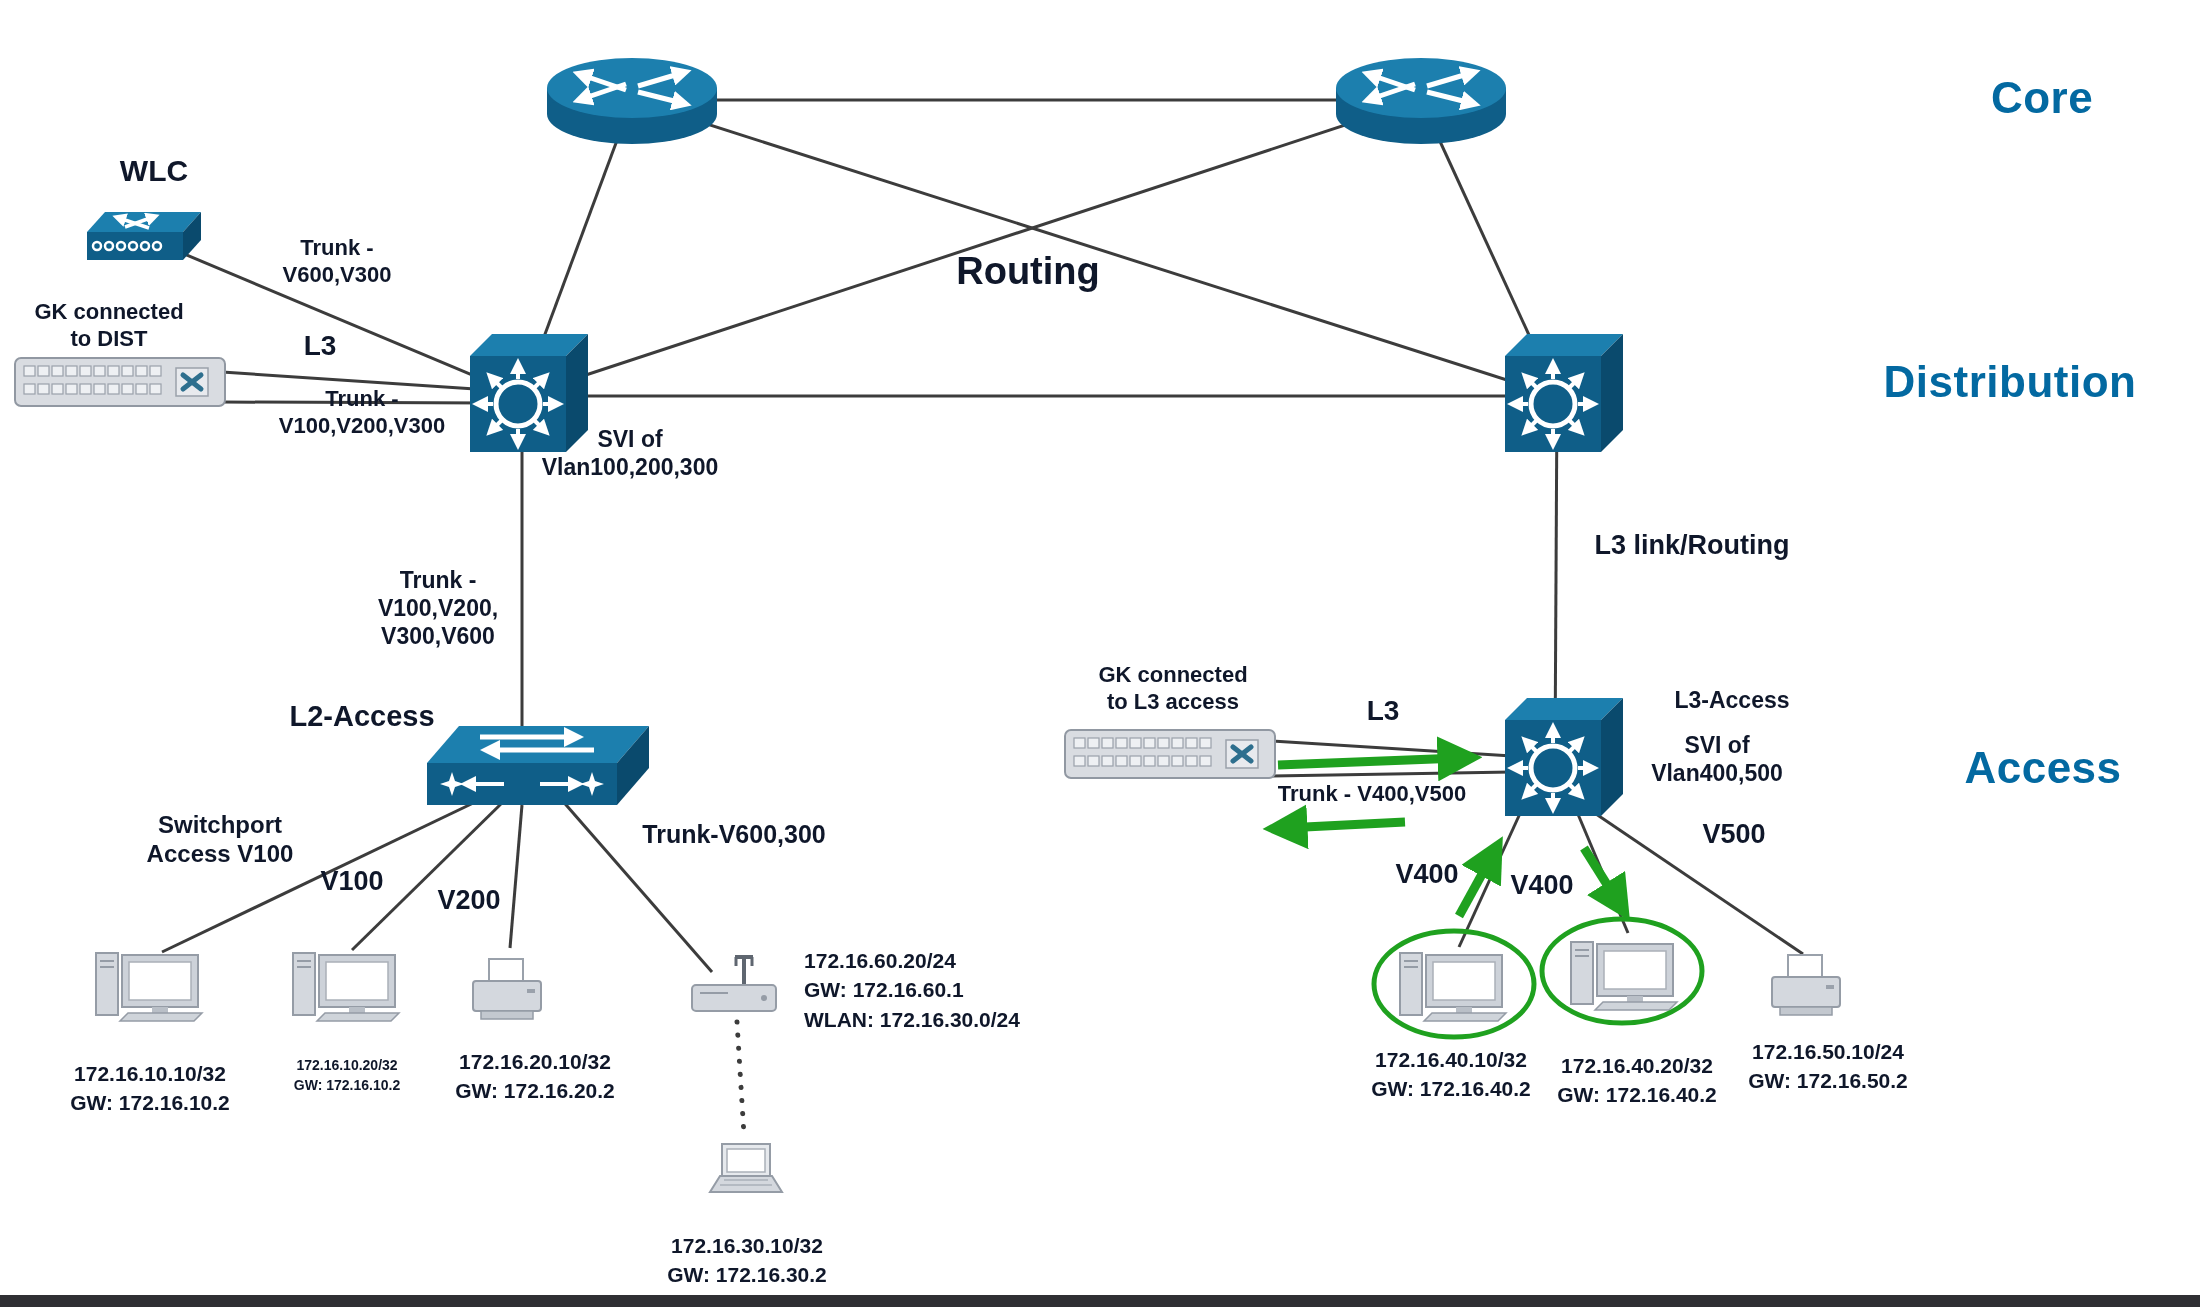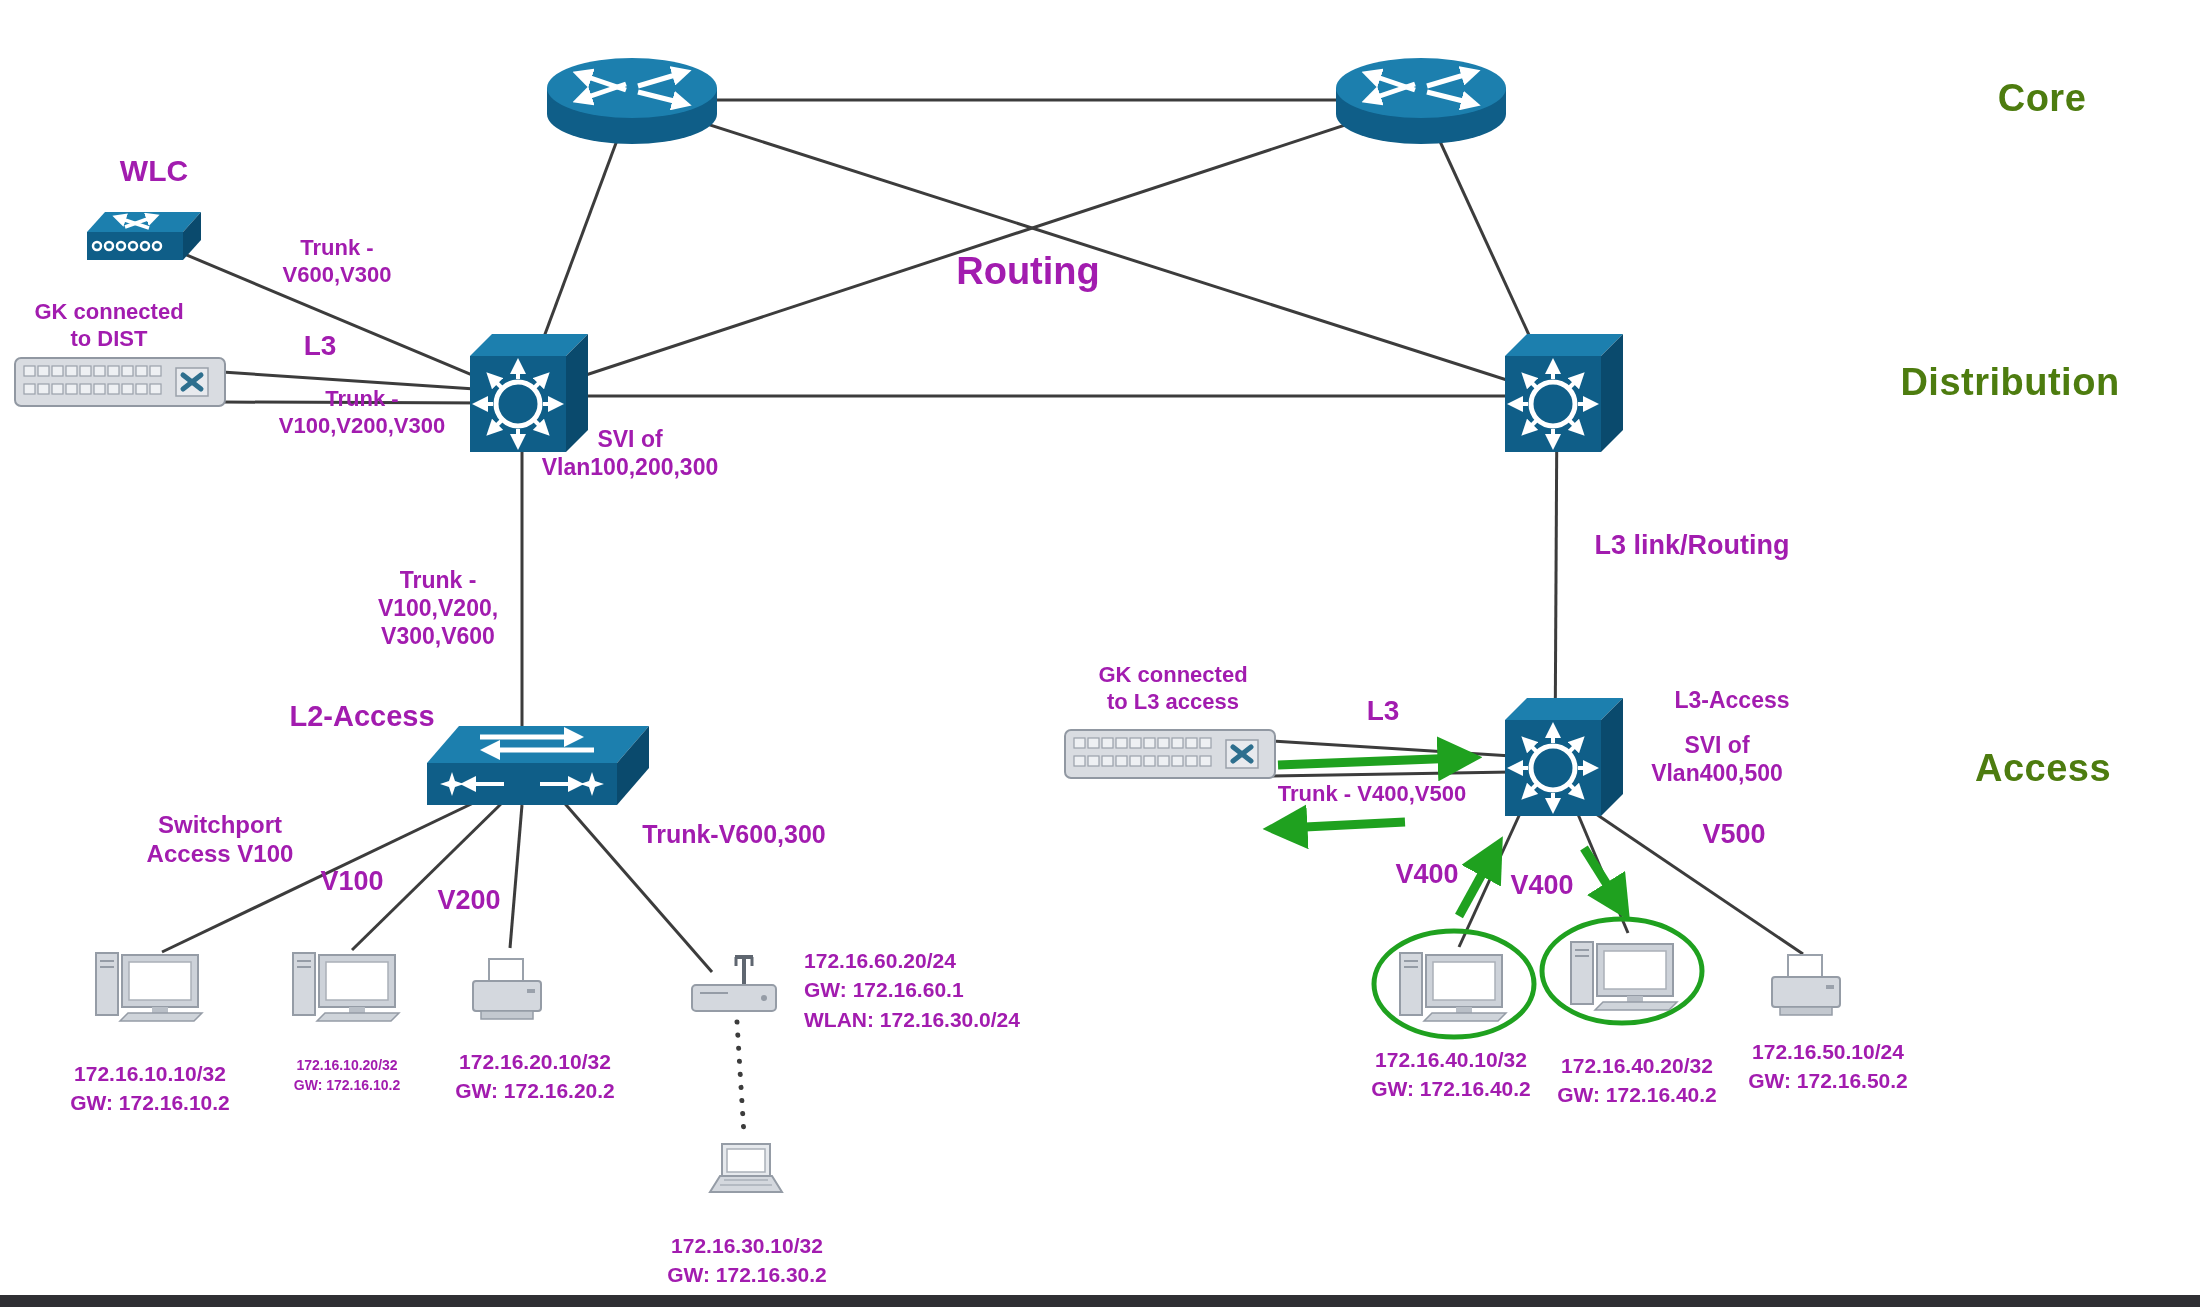--- a/index.html
+++ b/index.html
@@ -1,23 +1,23 @@
 <!DOCTYPE html>
 <html><head>
 <meta charset="utf-8">
 <style>
   html,body{margin:0;padding:0;background:#ffffff;}
   .stage{position:relative;width:2200px;height:1307px;background:#ffffff;
          font-family:"Liberation Sans",sans-serif;overflow:hidden;}
   .diagram-svg{position:absolute;left:0;top:0;}
-  .lbl{position:absolute;transform:translate(-50%,-50%);font-weight:bold;color:#a21caf;
+  .lbl{position:absolute;transform:translate(-50%,-50%);font-weight:bold;color:#0f172a;
        text-align:center;white-space:pre-line;line-height:1.22;}
   .ip{line-height:1.4;}
   .left{text-align:left;}
-  .layer{font-size:38px;color:#4d7c0f;letter-spacing:.5px;}
+  .layer{font-size:44px;color:#0369a1;letter-spacing:.5px;}
 </style>
 </head>
 <body>
 
 <div class="stage">
 
 <svg class="diagram-svg" width="2200" height="1307" viewBox="0 0 2200 1307">
   <defs>
     <marker id="mw" markerWidth="4" markerHeight="4" refX="2" refY="2" orient="auto">
       <path d="M0 0L4 2L0 4Z" fill="#ffffff"></path>

